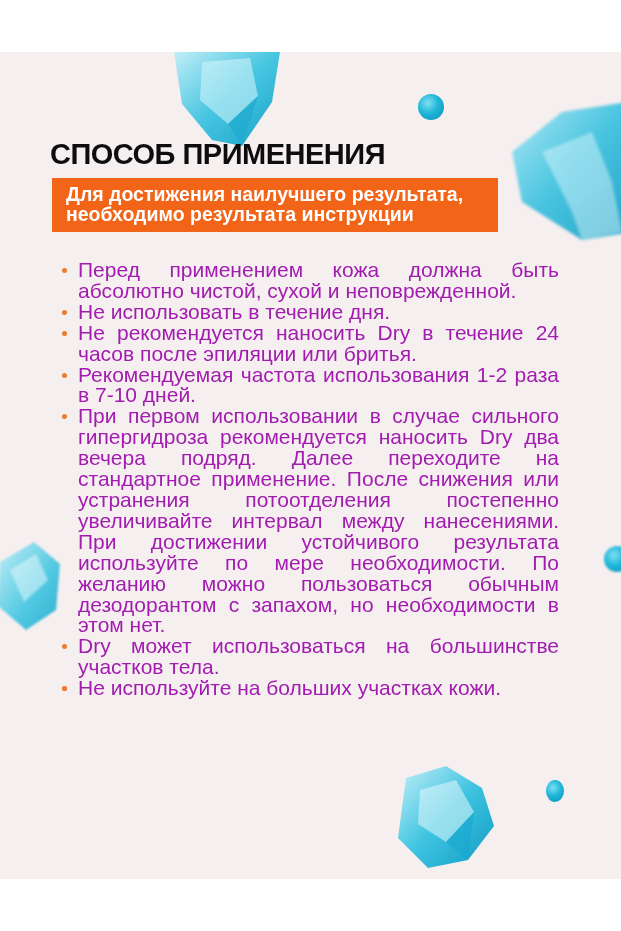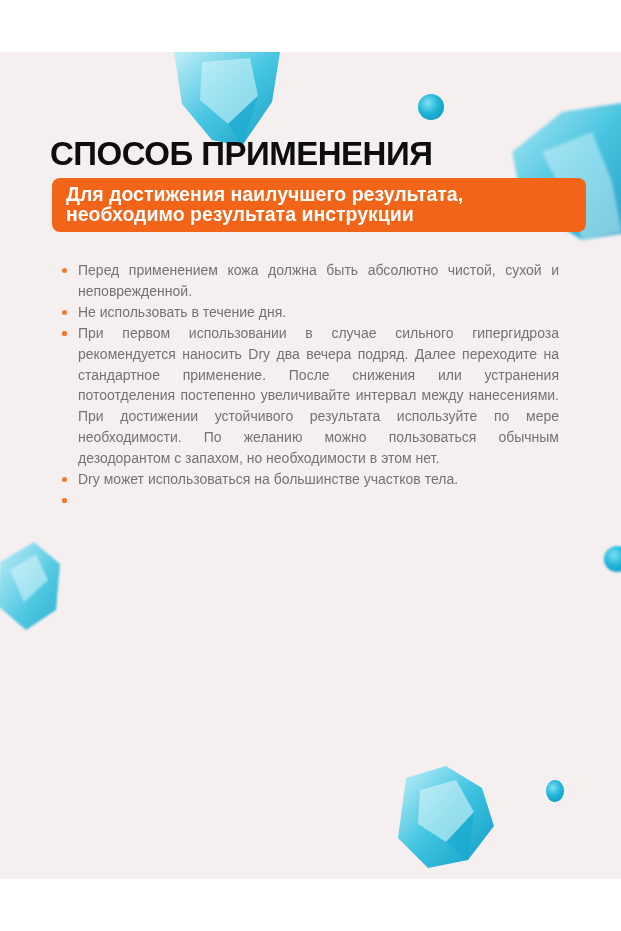--- a/index.html
+++ b/index.html
@@ -31,34 +31,34 @@
       border-radius: 50%;
       background: radial-gradient(circle at 38% 35%, #7fe0f2 0%, #1fb6d8 45%, #0b8fb8 100%);
     }
     .title {
       position: absolute;
       left: 50px;
       top: 82px;
       margin: 0;
       font-family: "Liberation Sans", sans-serif;
       font-weight: 700;
-      font-size: 33px;
+      font-size: 29px;
       letter-spacing: -0.5px;
       color: #0d0d0d;
       line-height: 40px;
       z-index: 3;
     }
     .banner {
       position: absolute;
       left: 52px;
       top: 126px;
-      width: 534px;
+      width: 446px;
       height: 54px;
       background: #f26418;
-      border-radius: 8px;
+      border-radius: 0;
       color: #ffffff;
       font-family: "Liberation Sans", sans-serif;
       font-weight: 700;
       font-size: 19.5px;
       line-height: 20px;
       padding: 6px 0 0 14px;
       box-sizing: border-box;
       z-index: 3;
     }
     .banner span { display: block; }
@@ -69,23 +69,23 @@
       width: 497px;
       margin: 0;
       padding: 0;
       list-style: none;
       z-index: 3;
     }
     .list li {
       position: relative;
       padding-left: 16px;
       font-family: "Liberation Sans", sans-serif;
-      font-size: 14px;
+      font-size: 21px;
       line-height: 20.9px;
-      color: #737373;
+      color: #a21caf;
       text-align: justify;
     }
     .list li .bullet {
       position: absolute;
       left: 0;
       top: 8px;
       width: 5px;
       height: 5px;
       border-radius: 50%;
       background: #ef7a2e;
@@ -156,19 +156,20 @@
   <h1 class="title">СПОСОБ ПРИМЕНЕНИЯ</h1>
 
   <div class="banner">
     <span>Для достижения наилучшего результата,</span>
     <span>необходимо результата инструкции</span>
   </div>
 
   <ul class="list">
     <li><span class="bullet"></span><span>Перед применением кожа должна быть абсолютно чистой, сухой и неповрежденной.</span></li>
     <li><span class="bullet"></span><span>Не использовать в течение дня.</span></li>
-    <li><span class="bullet"></span></li>
+    <li><span class="bullet"></span><span>Не рекомендуется наносить Dry в течение 24 часов после эпиляции или бритья.</span></li>
+    <li><span class="bullet"></span><span>Рекомендуемая частота использования 1-2 раза в 7-10 дней.</span></li>
     <li><span class="bullet"></span><span>При первом использовании в случае сильного гипергидроза рекомендуется наносить Dry два вечера подряд. Далее переходите на стандартное применение. После снижения или устранения потоотделения постепенно увеличивайте интервал между нанесениями. При достижении устойчивого результата используйте по мере необходимости. По желанию можно пользоваться обычным дезодорантом с запахом, но необходимости в этом нет.</span></li>
     <li><span class="bullet"></span><span>Dry может использоваться на большинстве участков тела.</span></li>
     <li><span class="bullet"></span></li>
-    <li><span class="bullet"></span></li>
+    <li><span class="bullet"></span><span>Не используйте на больших участках кожи.</span></li>
   </ul>
 </div>
 
 </body></html>

